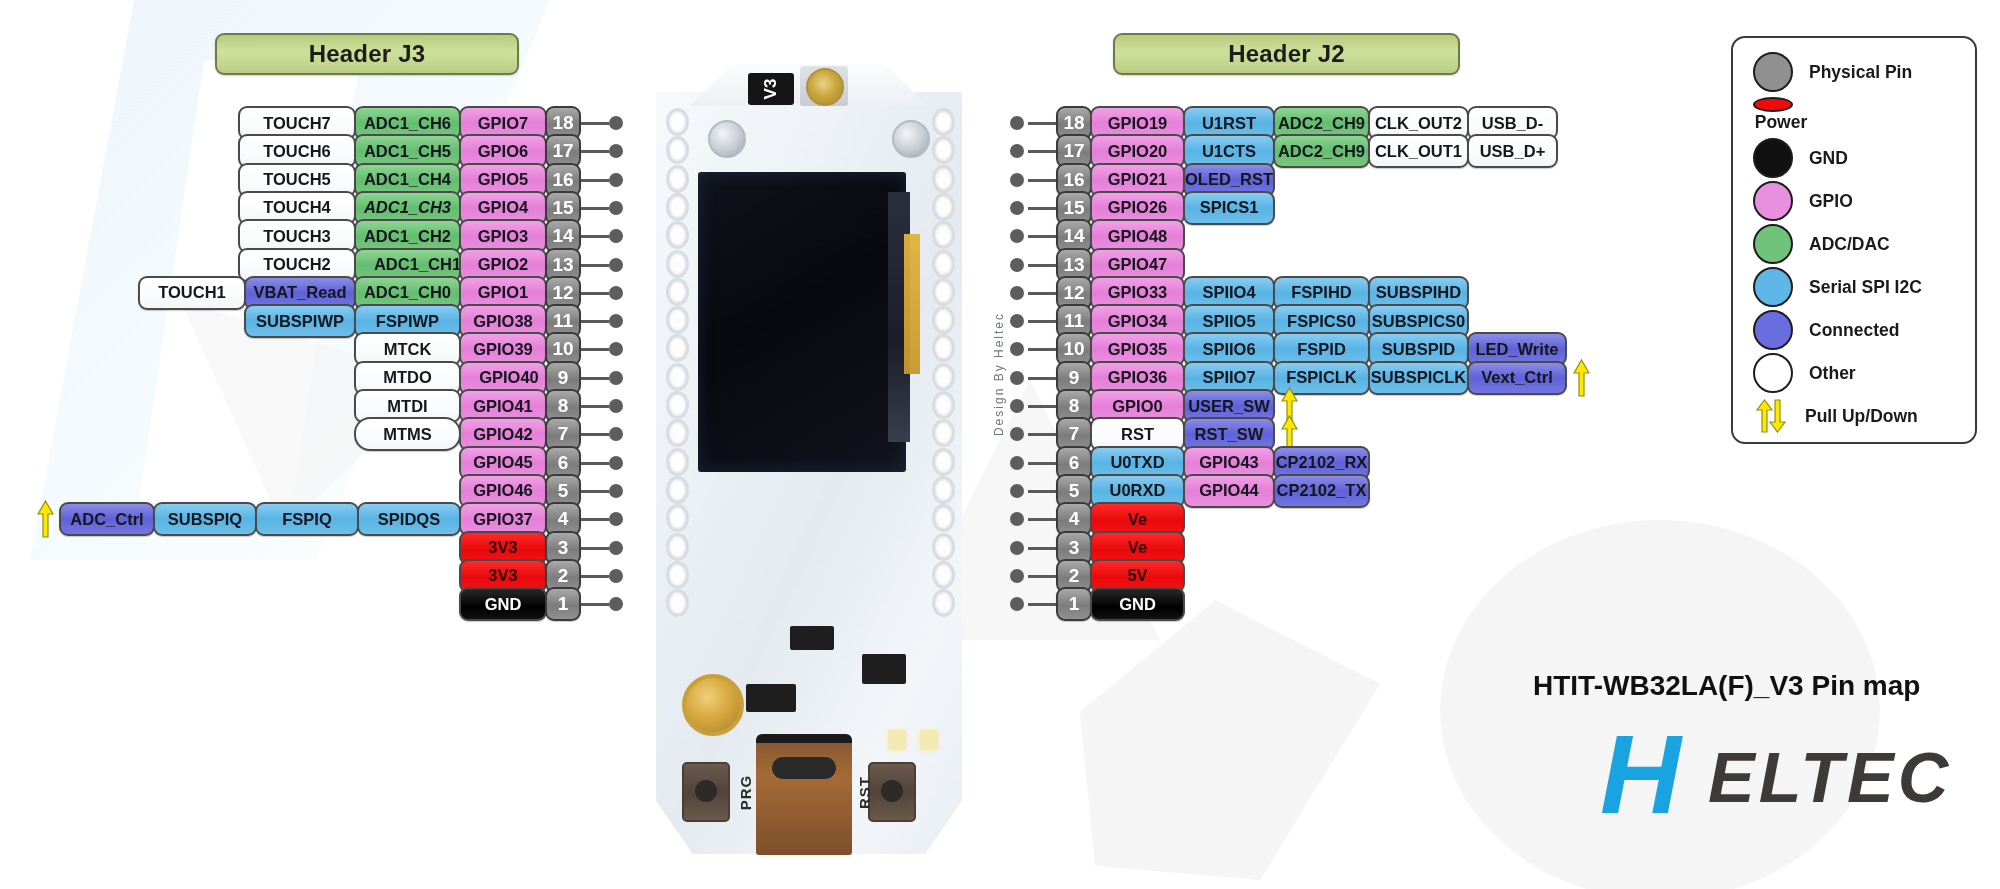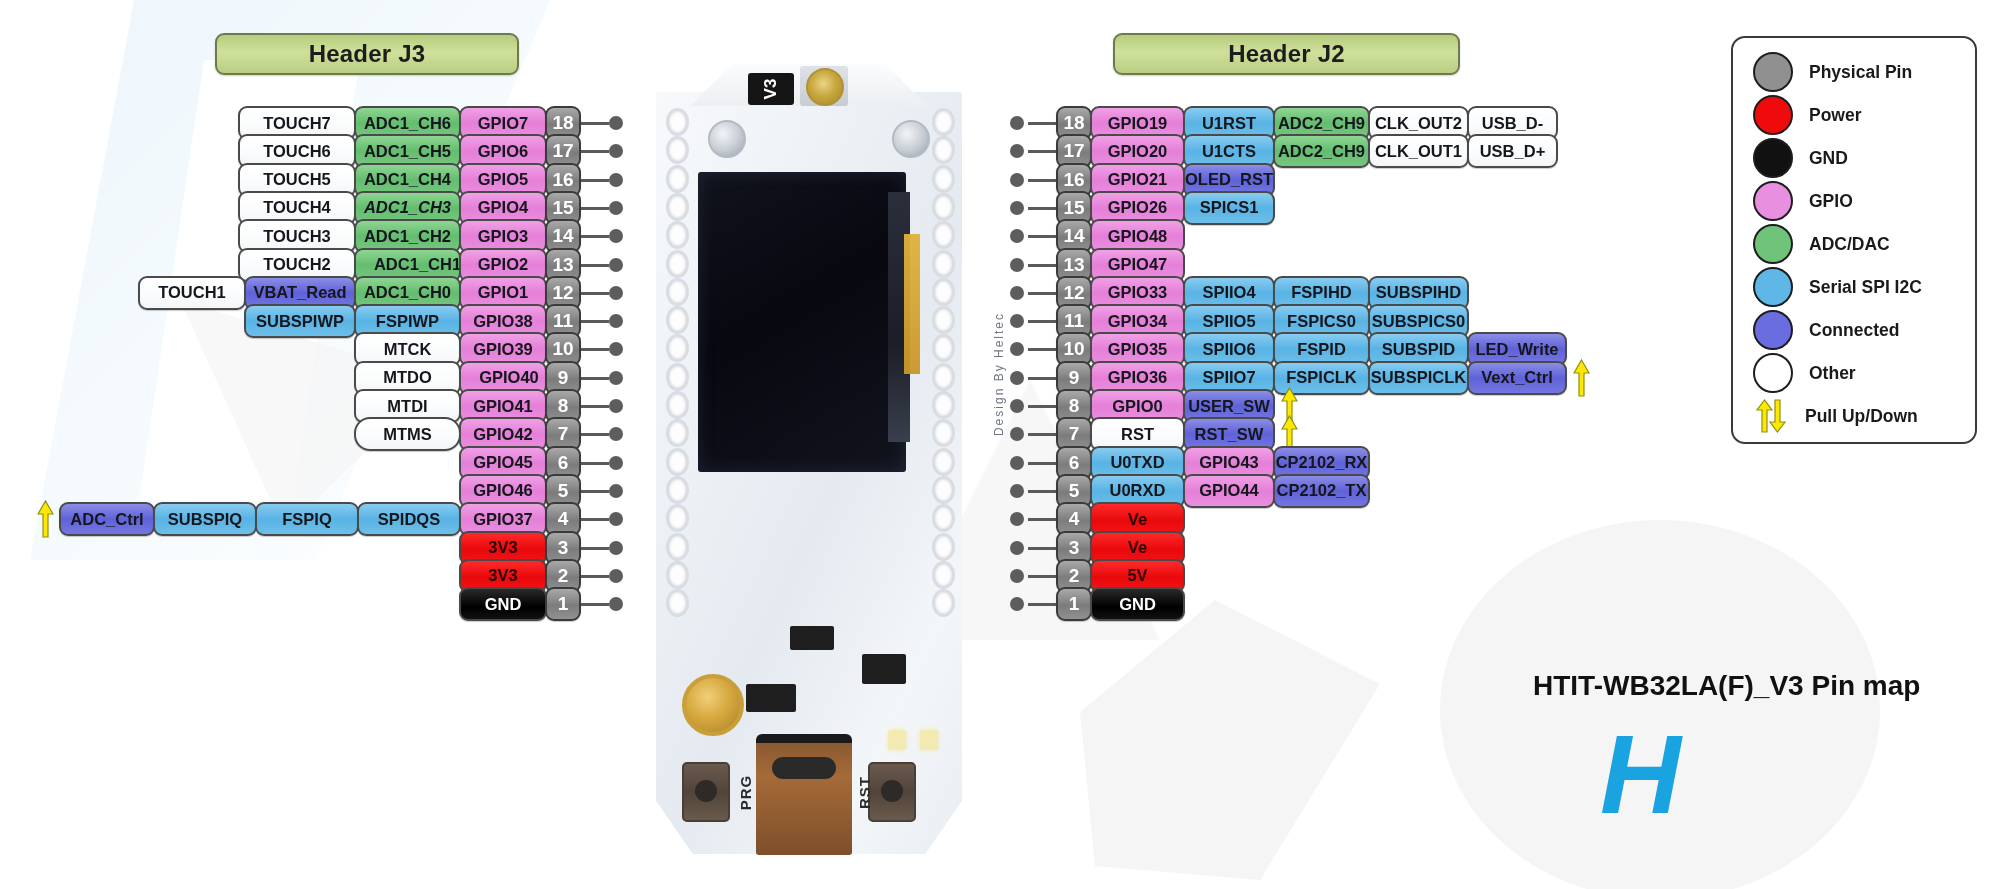--- a/index.html
+++ b/index.html
@@ -594,21 +594,21 @@
     <div class="hole" style="left: 312px; top: 498.8px;"></div>
     <div class="hole" style="left: 46px; top: 527.1px;"></div>
     <div class="hole" style="left: 312px; top: 527.1px;"></div>
   </div>
 
 <div id="legend">
     <div class="leg-row" style="top: 16px;">
       <div class="leg-sw" style="background: rgb(144, 144, 144);"></div>
       <div class="leg-lb">Physical Pin</div>
     </div>
-    <div class="leg-row" style="top: 59px;">
+    <div class="leg-row" style="top: 59px; flex-direction: column;">
       <div class="leg-sw" style="background: rgb(240, 10, 12);"></div>
       <div class="leg-lb">Power</div>
     </div>
     <div class="leg-row" style="top: 102px;">
       <div class="leg-sw" style="background: rgb(17, 17, 17);"></div>
       <div class="leg-lb">GND</div>
     </div>
     <div class="leg-row" style="top: 145px;">
       <div class="leg-sw" style="background: rgb(233, 143, 223);"></div>
       <div class="leg-lb">GPIO</div>
@@ -634,13 +634,14 @@
           <path d="M9 34 L9 12 L4 12 L11.5 2 L19 12 L14 12 L14 34 Z" fill="#ffe800" stroke="#8f8f10" stroke-width="1.2"></path>
           <path d="M22 2 L22 24 L17 24 L24.5 34 L32 24 L27 24 L27 2 Z" fill="#ffe800" stroke="#8f8f10" stroke-width="1.2"></path>
         </svg></div>
       <div class="leg-lb">Pull Up/Down</div>
     </div>
   </div>
 
 <div id="title">HTIT-WB32LA(F)_V3 Pin map</div>
 <div id="logo">
   <div class="logo-h">H</div>
+  <div class="logo-eltec">ELTEC</div>
 </div>
 
 </body></html>

